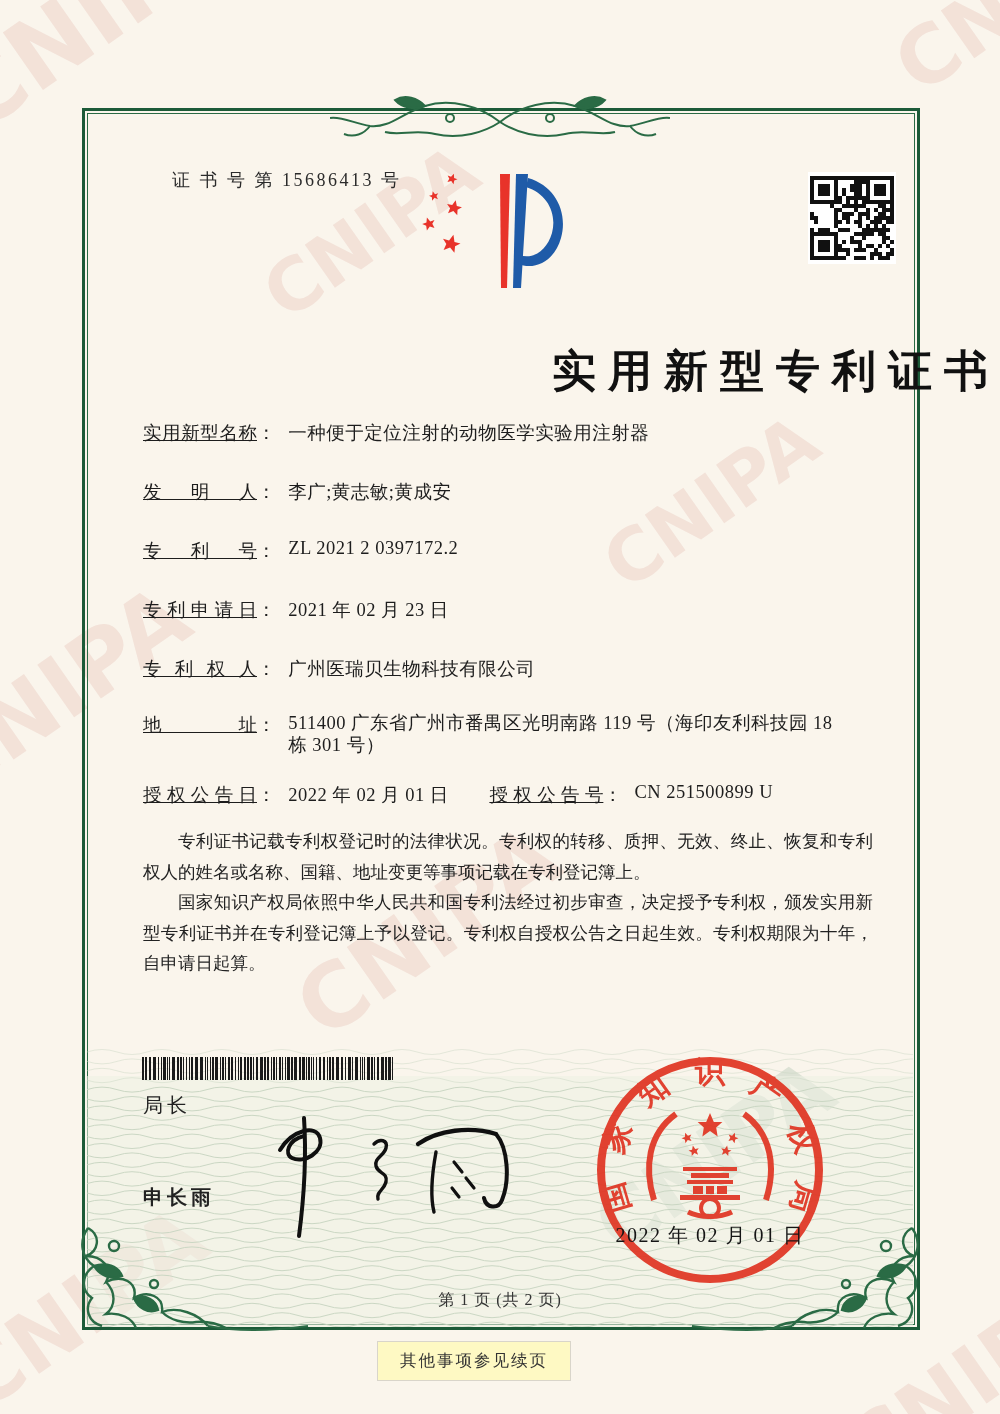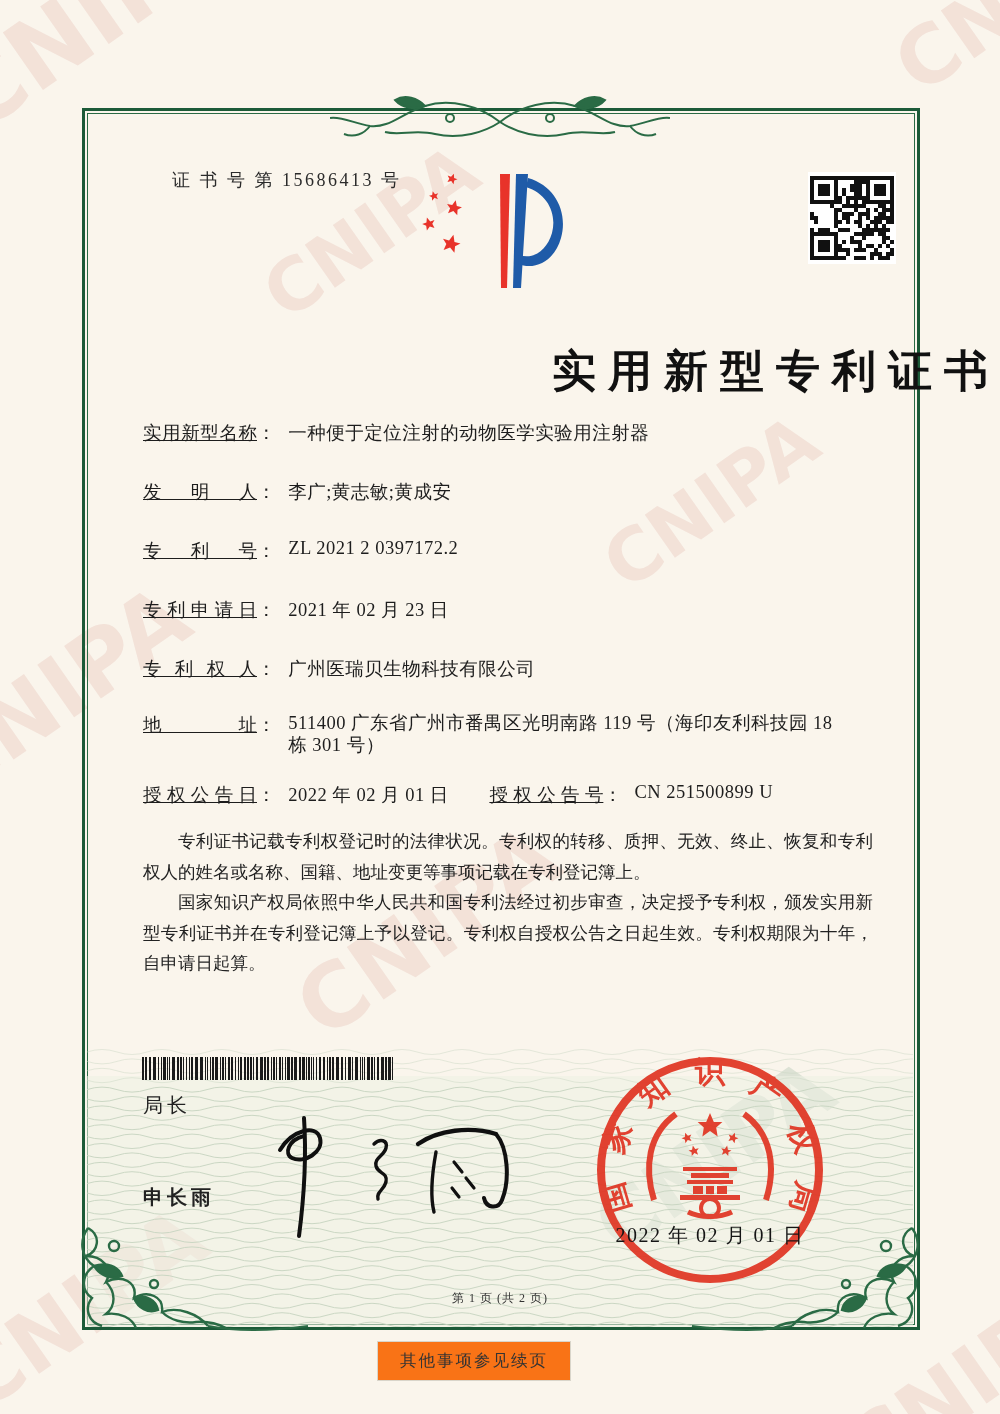--- a/index.html
+++ b/index.html
@@ -42,23 +42,23 @@
   
   .barcode{position:absolute;left:142px;top:1057px;}
   .signer{position:absolute;left:143px;font-size:20px;letter-spacing:4px;color:#222;}
   .signer.t1{top:1092px;} .signer.t2{top:1184px;font-weight:bold;}
   .sig{position:absolute;left:258px;top:1104px;}
   .seal{position:absolute;left:590px;top:1050px;}
   .seal-date{position:absolute;left:588px;top:1222px;width:244px;text-align:center;
              font-size:20px;letter-spacing:1.5px;color:#151515;}
   
   .pageno{position:absolute;left:0;top:1290px;width:100%;text-align:center;
-          font-size:12px;letter-spacing:1px;color:#333;}
+          font-size:16px;letter-spacing:1px;color:#333;}
   .note{position:absolute;left:377px;top:1341px;width:192px;height:38px;line-height:38px;
-        text-align:center;background:#f97316;border:1px solid #d9d5ca;font-size:16.5px;
+        text-align:center;background:#fef9c3;border:1px solid #d9d5ca;font-size:16.5px;
         letter-spacing:2px;color:#333;}
   .orn{position:absolute;pointer-events:none;}
 </style>
 </head>
 <body>
 
 <div class="page">
 
   <div class="wm pink" style="left:-70px;top:-40px;font-size:96px;">CNIPA</div>
   <div class="wm pink" style="left:880px;top:-50px;font-size:80px;">CNIPA</div>

